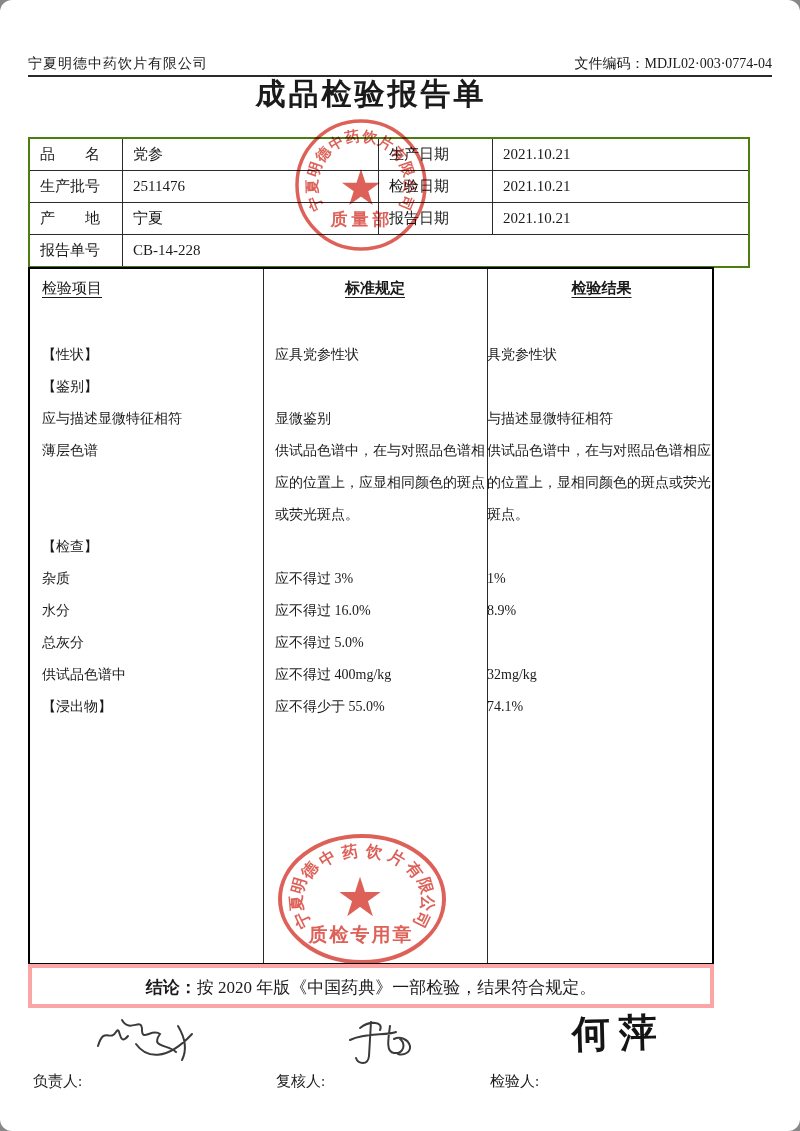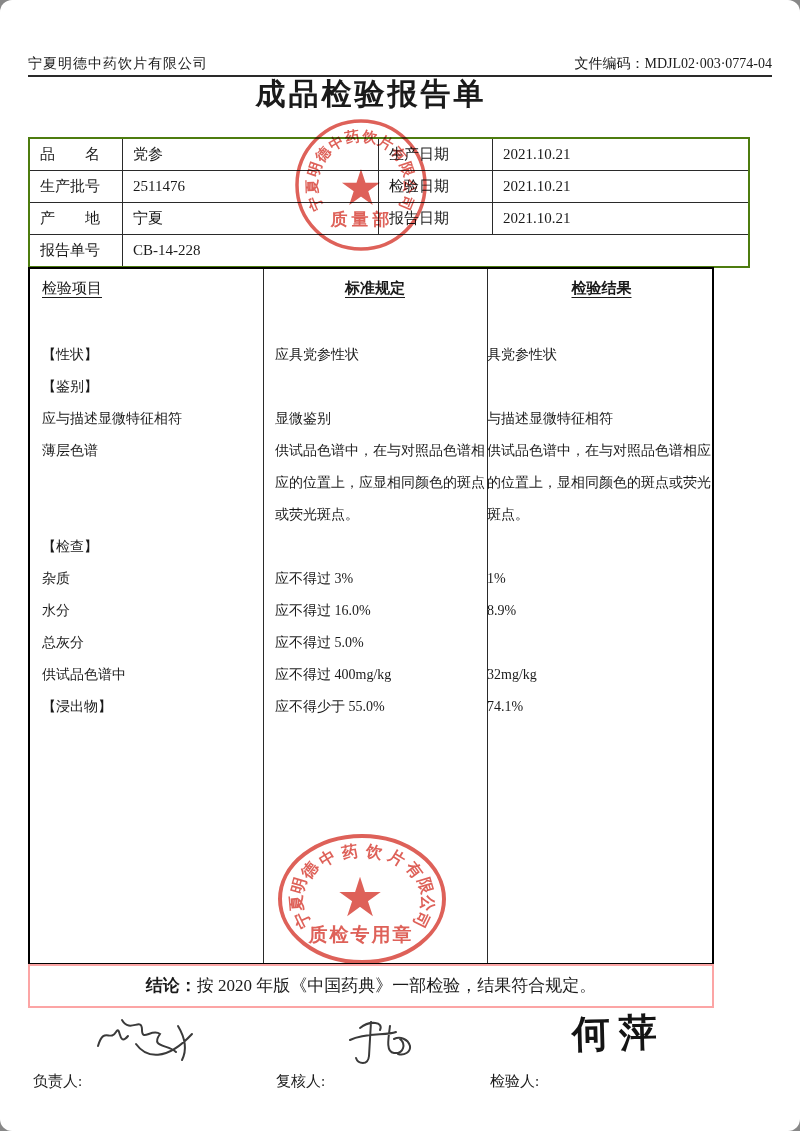--- a/index.html
+++ b/index.html
@@ -31,21 +31,21 @@
   .rt-h span{text-decoration:underline;text-underline-offset:4px;}
   .rt-h1{text-align:left;padding-left:12px;}
   .rt-h2,.rt-h3{text-align:center;font-weight:bold;}
   .rt-row{display:grid;grid-template-columns:233px 224px 229px;}
   .rt-cell{min-height:32px;line-height:32px;font-size:14px;box-sizing:border-box;}
   .rt-c1{padding-left:12px;}
   .rt-c2{padding-left:12px;padding-right:2px;}
   .rt-c3{padding-right:4px;}
   
   .conclusion{position:absolute;left:28px;top:964px;width:686px;height:44px;
-    border:2px solid #fca5a5;box-sizing:border-box;text-align:center;line-height:40px;font-size:17px;}
+    border:4px solid #fca5a5;box-sizing:border-box;text-align:center;line-height:40px;font-size:17px;}
   .conclusion b{font-weight:bold;}
   
   .ft-label{position:absolute;top:1072px;font-size:15px;}
   .ft-resp{left:33px;} .ft-rev{left:276px;} .ft-insp{left:490px;}
   .sig-svg{position:absolute;}
   .sig-svg path{fill:none;stroke:#3a3a3a;stroke-width:2;stroke-linecap:round;}
   .sig-text{position:absolute;left:572px;top:1008px;font-size:38px;font-weight:600;
     letter-spacing:9px;color:#141414;transform:rotate(-1.5deg);font-family:"Liberation Serif","DejaVu Serif",serif;}
   
   .stamp{position:absolute;mix-blend-mode:multiply;opacity:.85;pointer-events:none;}

